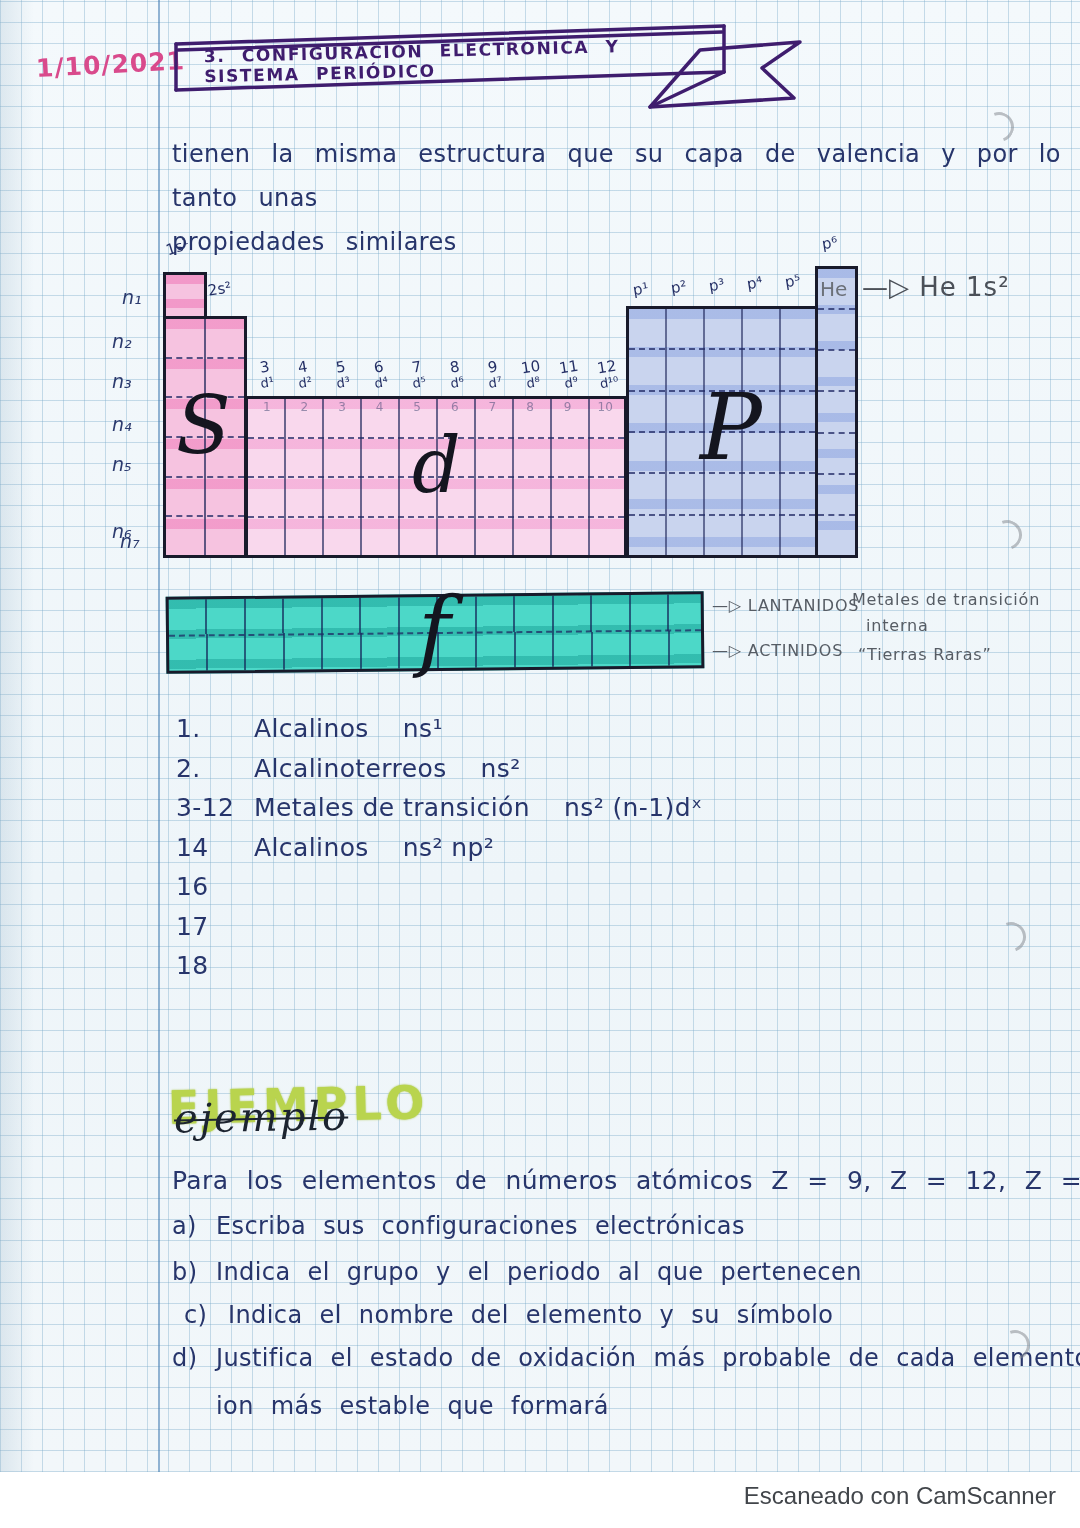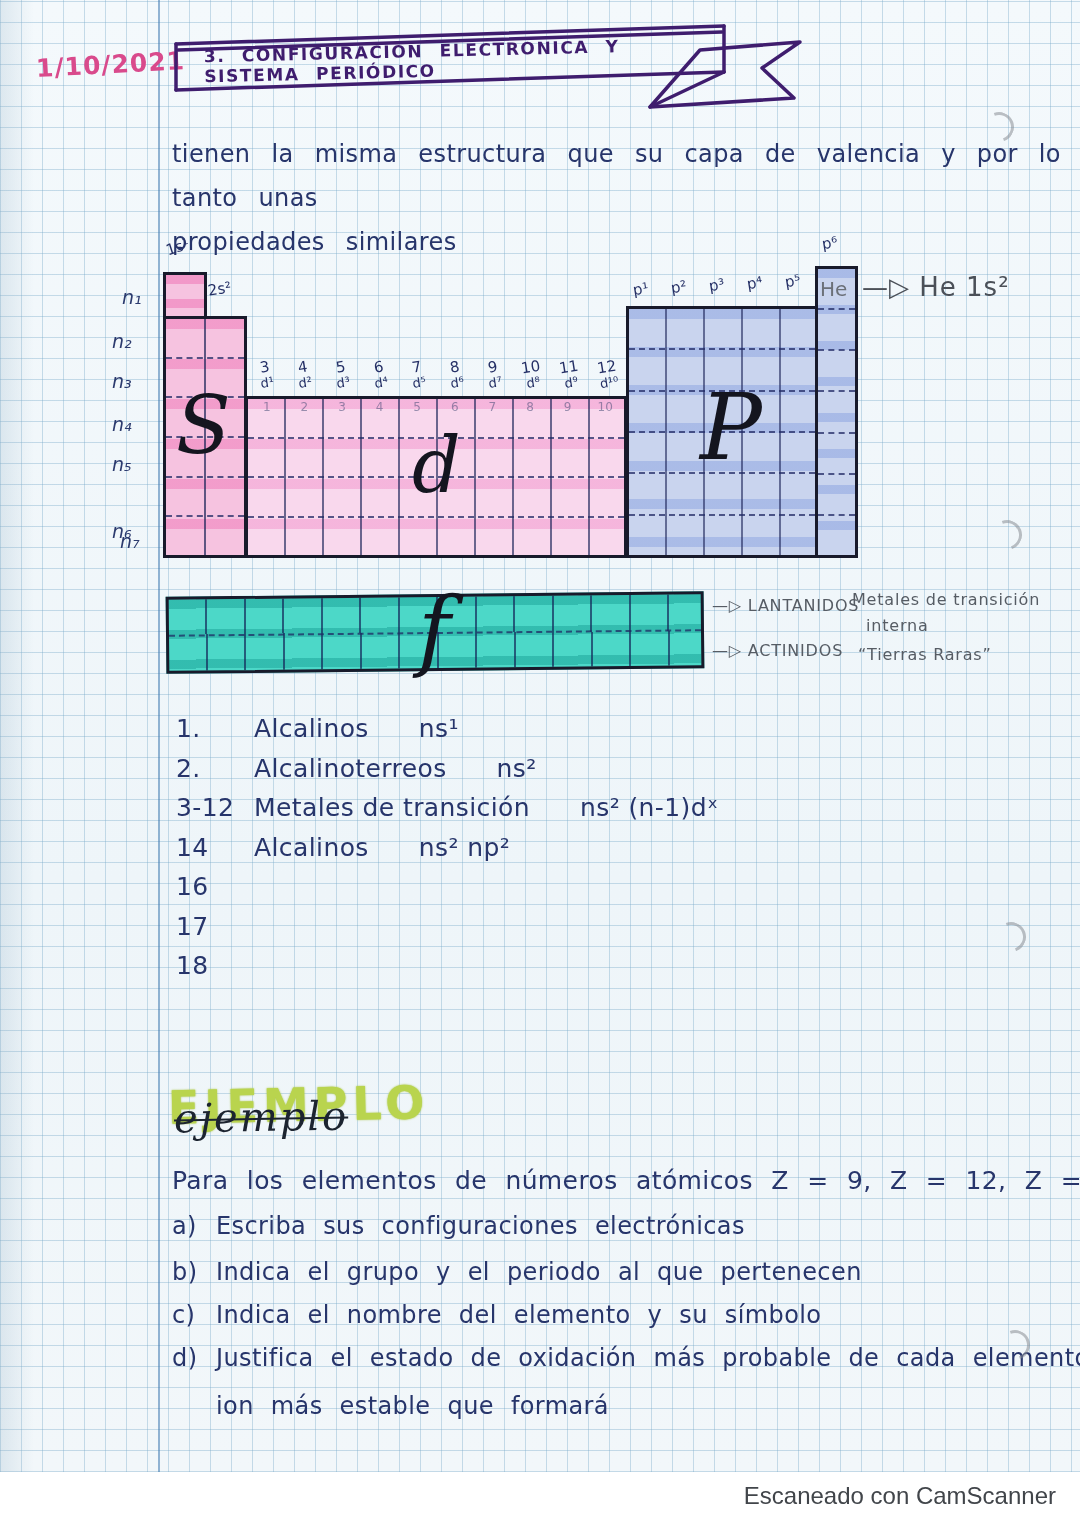--- a/index.html
+++ b/index.html
@@ -81,21 +81,21 @@
   .grp-lbl small{font-size:13px;display:block;}
   .d-faint{position:absolute;left:248px;top:400px;width:376px;display:flex;}
   .d-faint span{flex:1;text-align:center;font-size:12px;color:rgba(55,65,110,.5);}
   .he-note{position:absolute;left:862px;top:272px;font-size:26px;color:#4b5058;letter-spacing:1px;white-space:nowrap;}
   .he-cell-txt{position:absolute;left:820px;top:277px;font-size:20px;color:#6b7078;}
   .fnote{position:absolute;font-size:16px;color:#565c64;letter-spacing:.8px;white-space:nowrap;}
   
   .glist{position:absolute;left:176px;top:714px;font-size:25px;}
   .glist .row{display:flex;height:39.5px;align-items:flex-start;}
   .glist .num{width:78px;}
-  .glist .form{margin-left:50px;}
+  .glist .form{margin-left:34px;}
   
   .ej-wrap{position:absolute;left:168px;top:1078px;width:320px;height:70px;}
   .ej-bubble{
     position:absolute;left:0;top:0;font-size:46px;font-weight:bold;letter-spacing:5px;
     color:#b9d44e;text-shadow:0 0 2px #a4c23c;transform:rotate(-1.2deg);
   }
   .ej-script{
     position:absolute;left:6px;top:16px;font-family:"DejaVu Serif",serif;font-style:italic;
     font-size:40px;color:#1c2430;text-decoration:line-through;text-decoration-thickness:2px;
     transform:rotate(-1deg);letter-spacing:2px;
@@ -292,21 +292,21 @@
     <div class="ej-script">ejemplo</div>
   </div>
 
   <div class="ex-intro hw">Para los elementos de números atómicos  Z = 9,  Z = 12,  Z = 16,  Z = 19</div>
   <div class="ex-item hw" style="left:172px;top:1212px">
     <span class="lbl">a)</span><span>Escriba sus configuraciones electrónicas</span>
   </div>
   <div class="ex-item hw" style="left:172px;top:1258px">
     <span class="lbl">b)</span><span>Indica el grupo y el periodo al que pertenecen</span>
   </div>
-  <div class="ex-item hw" style="left:172px;top:1301px">
+  <div class="ex-item hw" style="left:184px;top:1301px">
     <span class="lbl">c)</span><span>Indica el nombre del elemento y su símbolo</span>
   </div>
   <div class="ex-item hw" style="left:172px;top:1344px">
     <span class="lbl">d)</span><span>Justifica el estado de oxidación más probable de cada elemento así como el</span>
   </div>
   <div class="ex-item hw" style="left:216px;top:1392px">ion más estable que formará</div>
 
   <div class="curl" style="left:984px;top:112px"></div>
   <div class="curl" style="left:992px;top:520px"></div>
   <div class="curl" style="left:996px;top:922px"></div>

